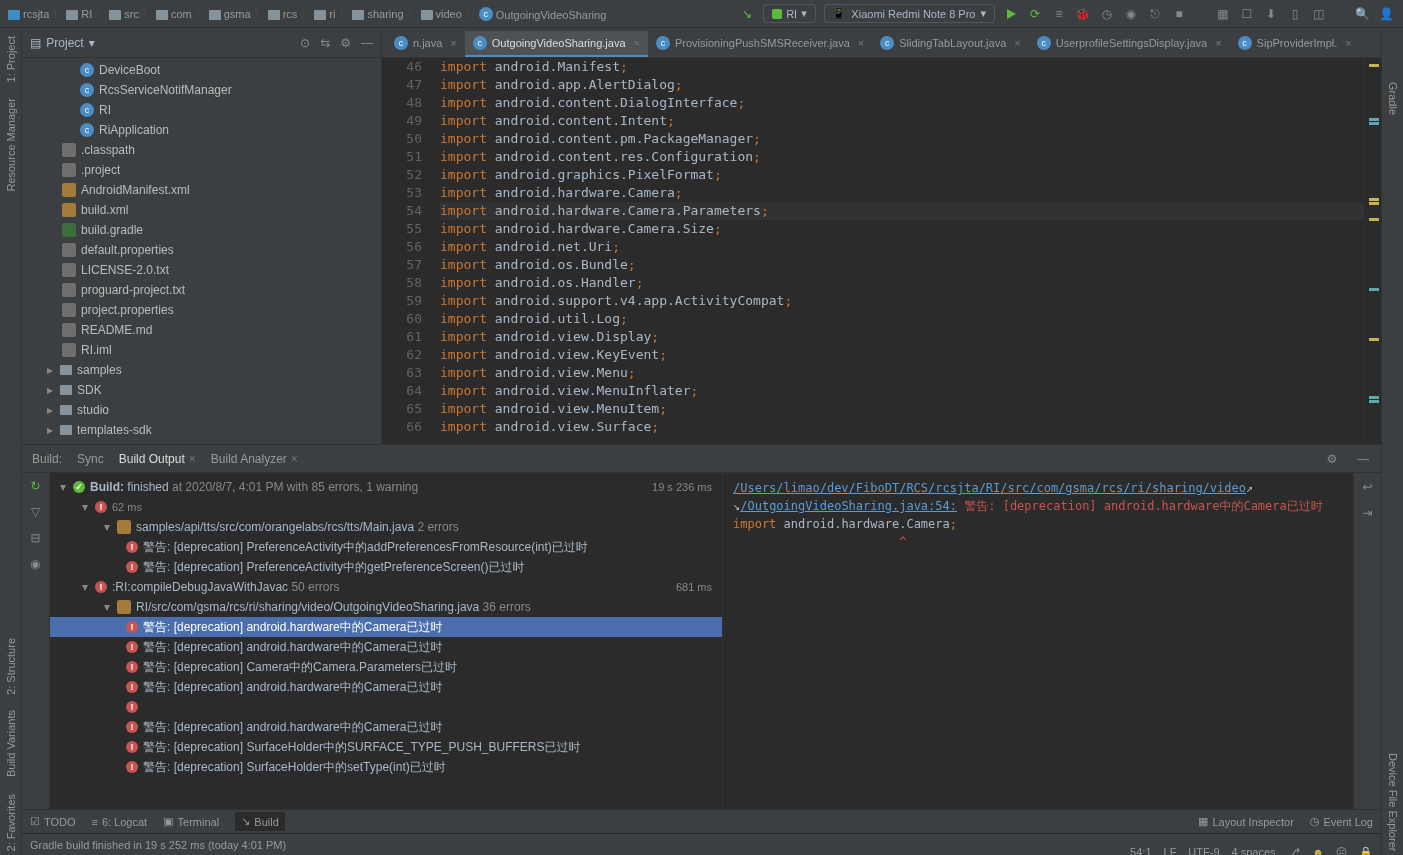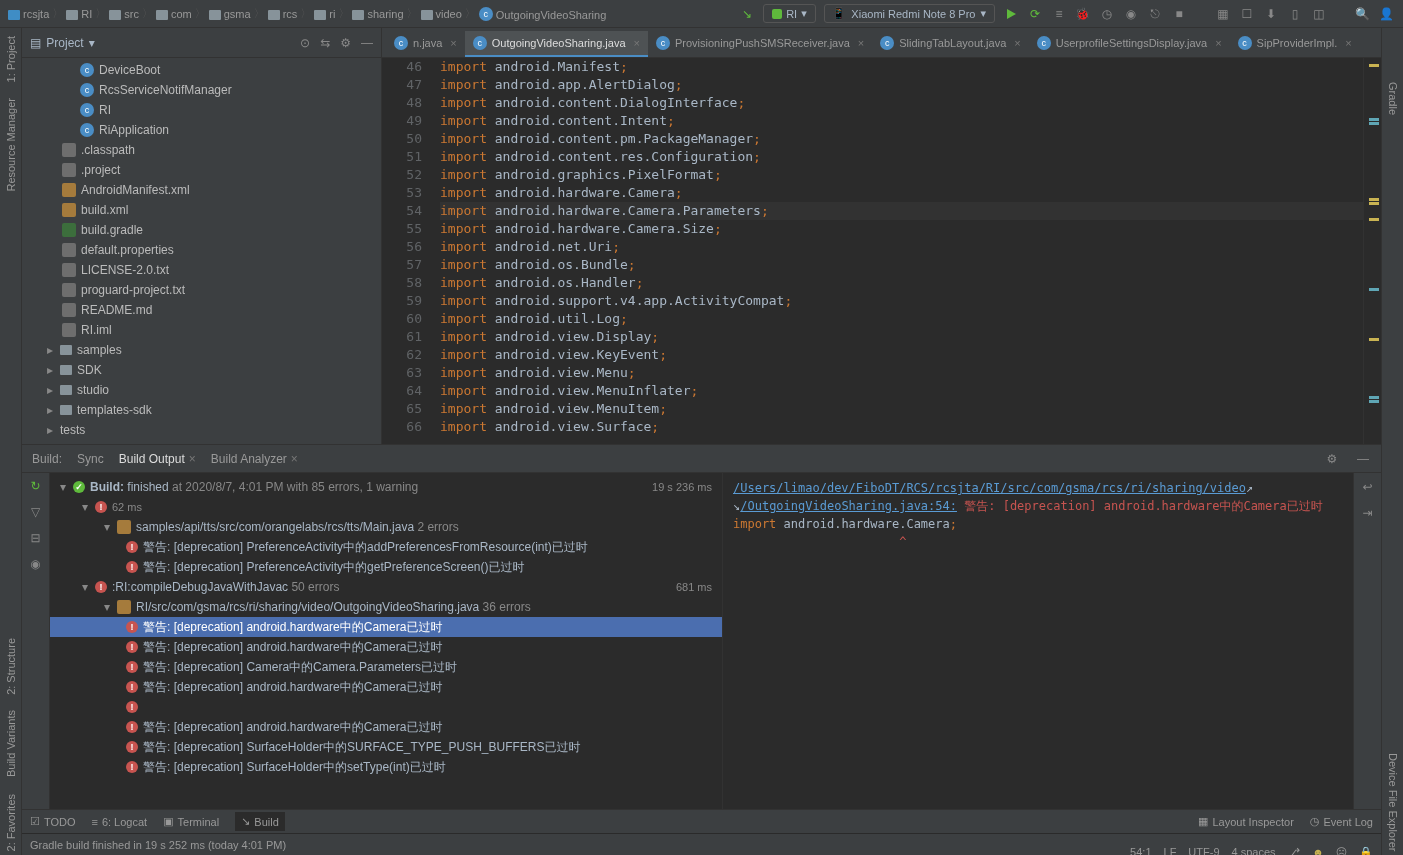--- a/index.html
+++ b/index.html
@@ -240,20 +240,24 @@
             <div class="tree-item depth1">
               <span class="file-icon txt"></span>
               <span>LICENSE-2.0.txt</span>
             </div>
             <div class="tree-item depth1">
               <span class="file-icon txt"></span>
               <span>proguard-project.txt</span>
             </div>
             <div class="tree-item depth1">
               <span class="file-icon txt"></span>
+              <span>project.properties</span>
+            </div>
+            <div class="tree-item depth1">
+              <span class="file-icon txt"></span>
               <span>README.md</span>
             </div>
             <div class="tree-item depth1">
               <span class="file-icon txt"></span>
               <span>RI.iml</span>
             </div>
             <div class="tree-item folder-row">
               <span class="tree-caret">▸</span>
               <span class="folder-icon"></span>
               <span>samples</span>

